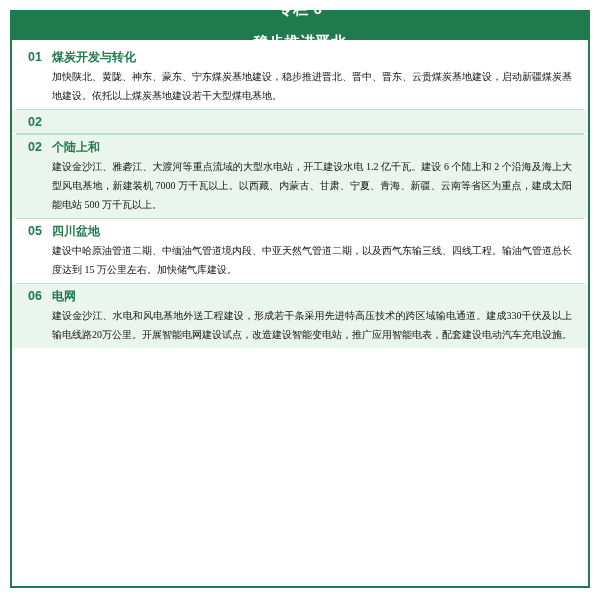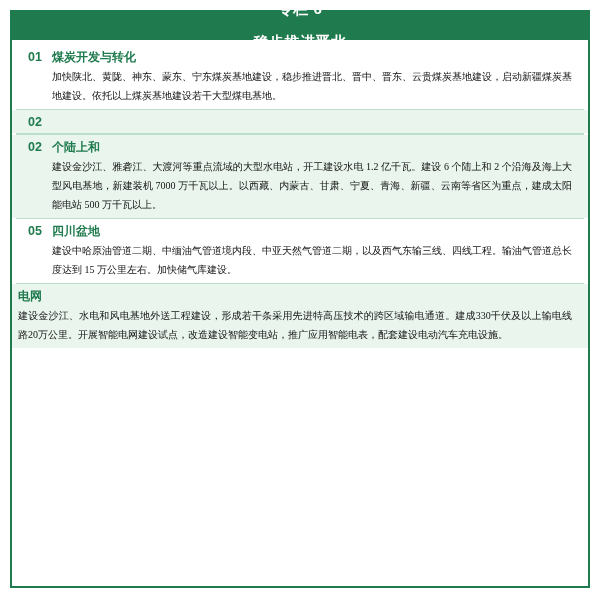--- a/index.html
+++ b/index.html
@@ -151,20 +151,21 @@
           <div class="body">
             <div class="item-title">四川盆地</div>
             <div class="item-text">建设中哈原油管道二期、中缅油气管道境内段、中亚天然气管道二期，以及西气东输三线、四线工程。输油气管道总长度达到 15 万公里左右。加快储气库建设。</div>
           </div>
         </div>
       </div>
       <div class="sep"></div>
 
       <div class="row shade">
         <div class="row-inner">
+          <div class="num">06</div>
           <div class="body">
             <div class="item-title">电网</div>
             <div class="item-text">建设金沙江、水电和风电基地外送工程建设，形成若干条采用先进特高压技术的跨区域输电通道。建成330千伏及以上输电线路20万公里。开展智能电网建设试点，改造建设智能变电站，推广应用智能电表，配套建设电动汽车充电设施。</div>
           </div>
         </div>
       </div>
 
     </div>
   </div>
 </div>

